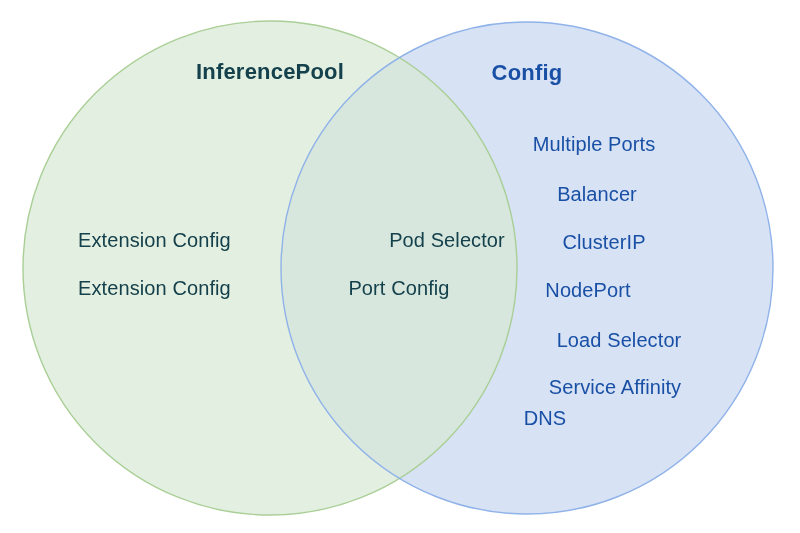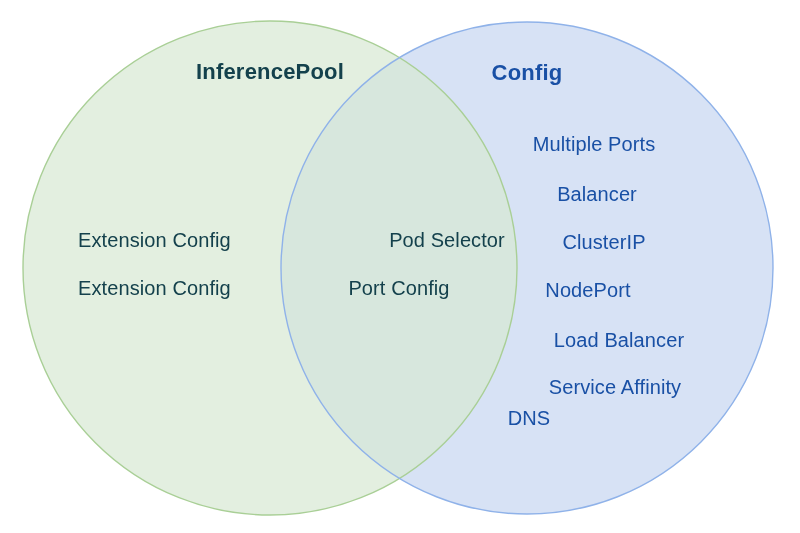--- a/index.html
+++ b/index.html
@@ -56,21 +56,21 @@
 
   .pos-overlap-item-0 { left: 399px; top: 230px; margin-left: 48px; }
   .pos-overlap-item-1 { left: 399px; top: 278px; text-align: center; }
 
   .pos-right-item-0  { left: 594px; top: 134px; }
   .pos-right-item-1  { left: 597px; top: 184px; }
   .pos-right-item-2  { left: 604px; top: 232px; }
   .pos-right-item-3  { left: 588px; top: 280px; }
   .pos-right-item-4  { left: 619px; top: 330px; }
   .pos-right-item-5  { left: 615px; top: 377px; }
-  .pos-right-item-6  { left: 529px; top: 408px; }
+  .pos-right-item-6  { left: 545px; top: 408px; }
 </style>
 </head>
 <body>
 
 <div class="canvas">
 
   <svg class="venn-svg" width="800" height="533" viewBox="0 0 800 533">
     <defs>
       <clipPath id="clip-right-circle">
         <circle cx="527" cy="268" r="246"></circle>
@@ -93,17 +93,17 @@
   <div class="label item left-text pos-left-item-0">Extension Config</div>
   <div class="label item left-text pos-left-item-1">Extension Config</div>
 
   <div class="label centered item overlap-text pos-overlap-item-0">Pod Selector</div>
   <div class="label centered item overlap-text pos-overlap-item-1">Port Config</div>
 
   <div class="label centered item right-text pos-right-item-0">Multiple Ports</div>
   <div class="label centered item right-text pos-right-item-1">Balancer</div>
   <div class="label centered item right-text pos-right-item-2">ClusterIP</div>
   <div class="label centered item right-text pos-right-item-3">NodePort</div>
-  <div class="label centered item right-text pos-right-item-4">Load Balancer</div>
+  <div class="label centered item right-text pos-right-item-4">Load Selector</div>
   <div class="label centered item right-text pos-right-item-5">Service Affinity</div>
   <div class="label centered item right-text pos-right-item-6">DNS</div>
 
 </div>
 
 </body></html>

